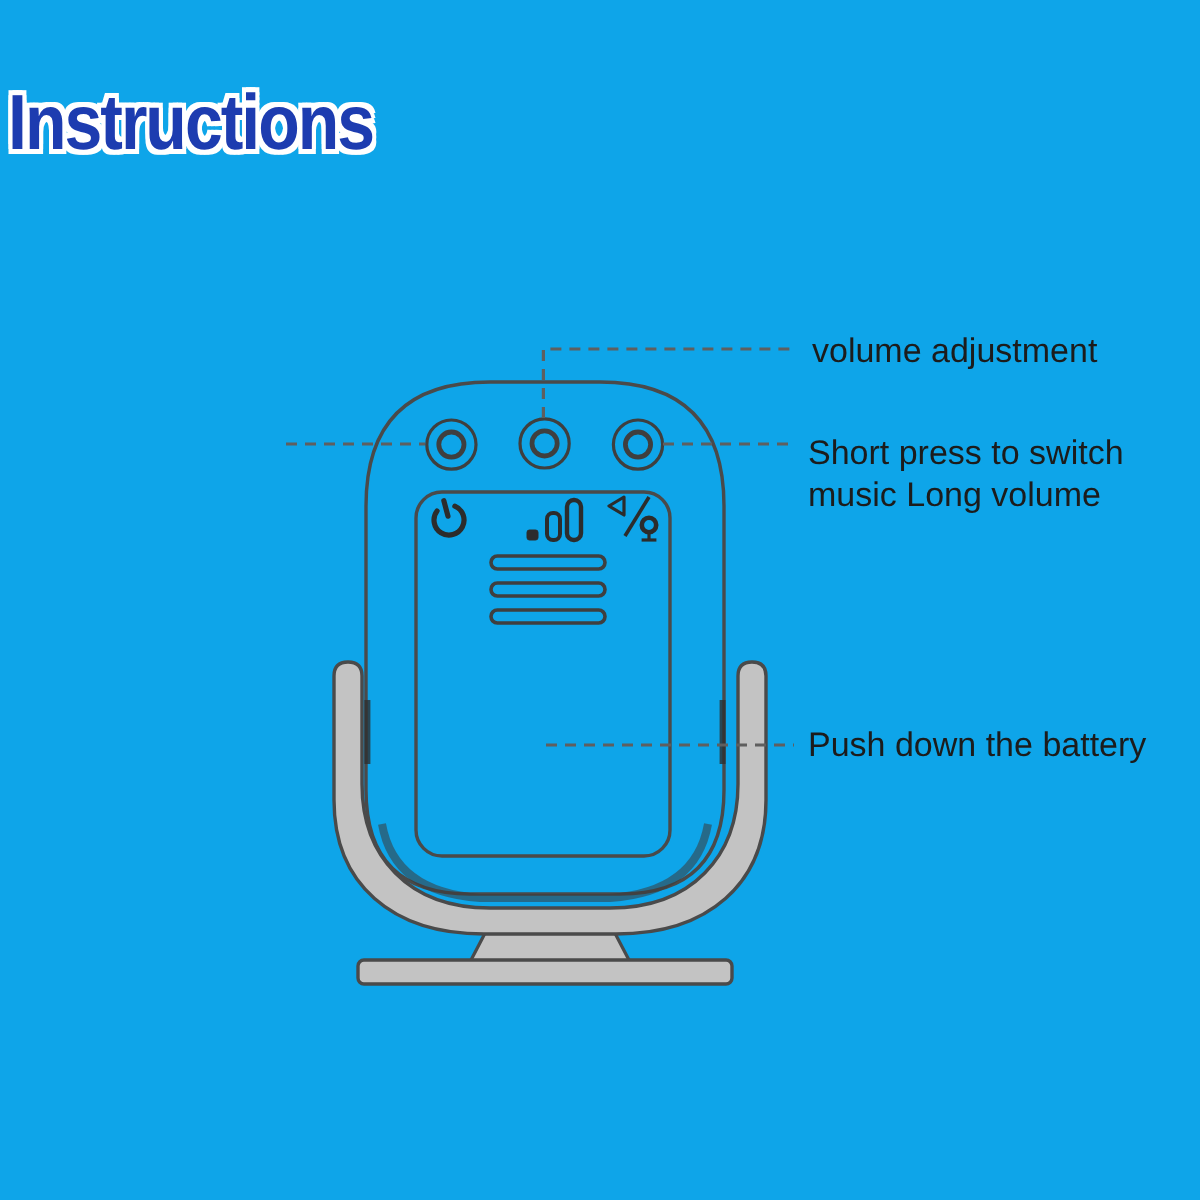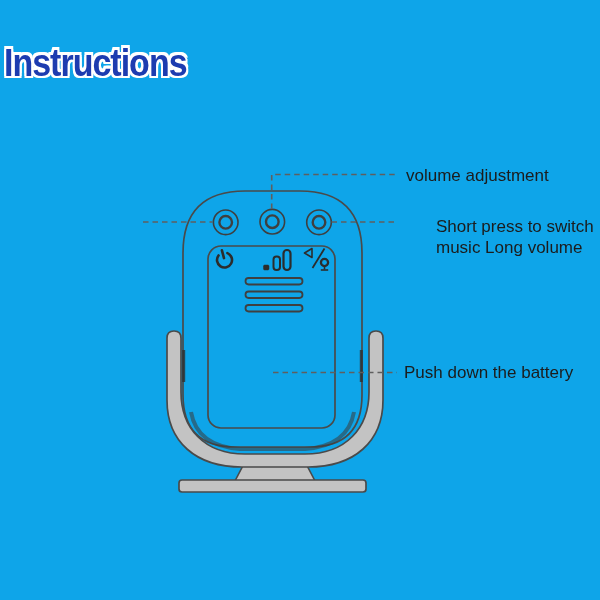--- a/index.html
+++ b/index.html
@@ -29,21 +29,21 @@
   }
   .callout-label{
     position:absolute;
     font-size:17px;
     line-height:20.5px;
     color:#1c1c1c;
     white-space:nowrap;
   }
   #label-onoff{left:23px;top:211px;line-height:19px;}
   #label-volume{left:406px;top:166px;}
-  #label-music{left:404px;top:217px;margin-left:32px;}
+  #label-music{left:404px;top:217px;}
   #label-battery{left:404px;top:362px;line-height:21px;}
   svg{position:absolute;left:0;top:0;}
 </style>
 </head>
 <body>
 
 <div class="stage">
 
   <svg width="600" height="600" viewBox="0 0 600 600">
 

